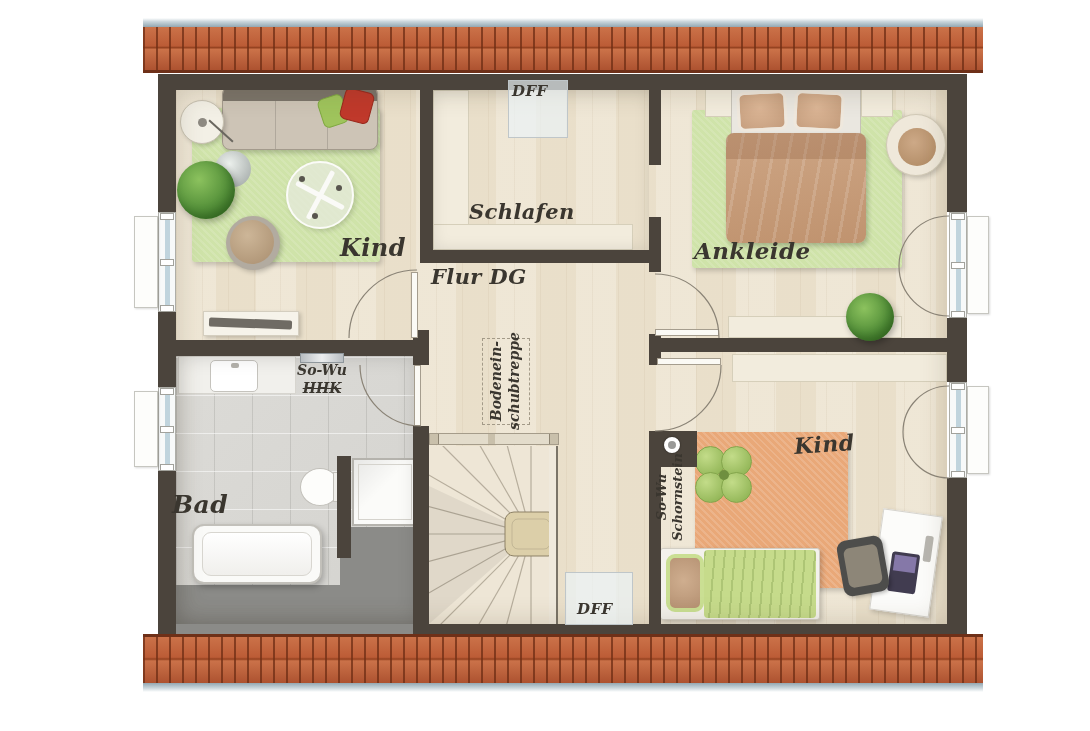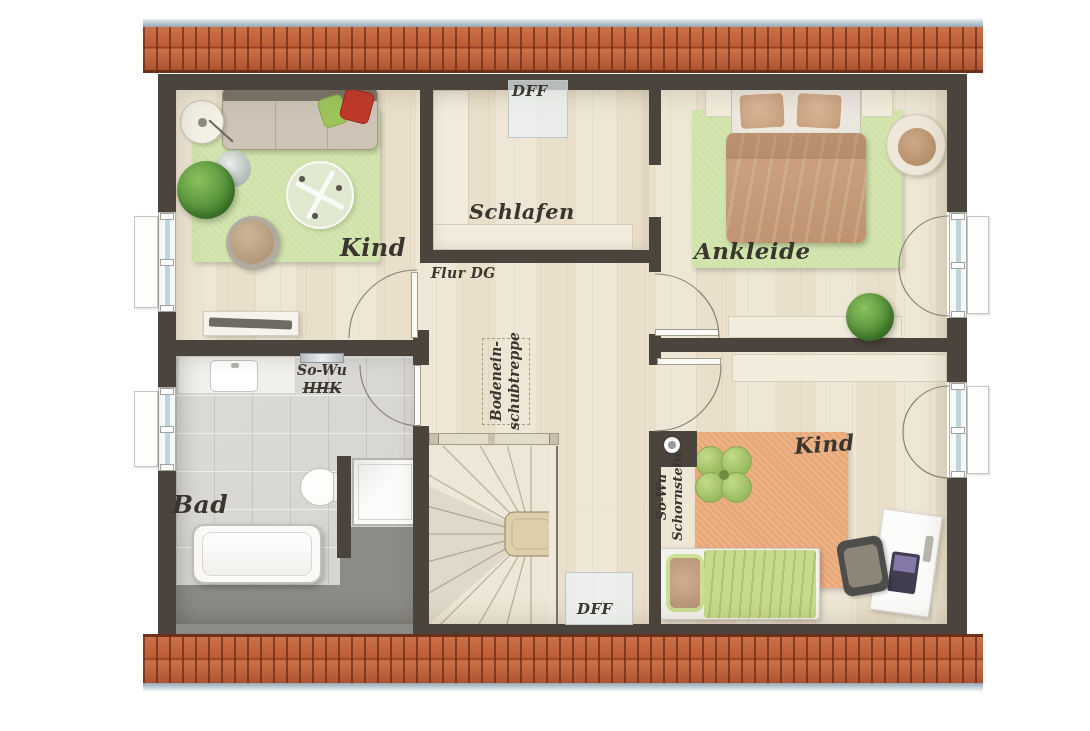--- a/index.html
+++ b/index.html
@@ -250,21 +250,21 @@
       <path d="M949 216 A50 50 0 0 0 899 266"></path>
       <path d="M899 266 A50 50 0 0 0 949 316"></path>
       <path d="M949 386 A46 46 0 0 0 903 432"></path>
       <path d="M903 432 A46 46 0 0 0 949 478"></path>
     </g>
   </svg>
 
   <div class="lbl" style="left:340px;top:236px;font-size:24px;">Kind</div>
   <div class="lbl" style="left:469px;top:201px;font-size:21px;">Schlafen</div>
   <div class="lbl" style="left:694px;top:239px;font-size:23px;">Ankleide</div>
-  <div class="lbl" style="left:431px;top:266px;font-size:14px;">Flur DG</div>
+  <div class="lbl" style="left:431px;top:266px;font-size:21px;">Flur DG</div>
   <div class="lbl" style="left:172px;top:492px;font-size:25px;">Bad</div>
   <div class="lbl" style="left:794px;top:433px;font-size:22px;transform:rotate(-4deg);">Kind</div>
   <div class="lbl" style="left:512px;top:84px;font-size:15px;">DFF</div>
   <div class="lbl" style="left:577px;top:602px;font-size:15px;">DFF</div>
   <div class="abs" style="left:292px;top:362px;width:60px;z-index:8;text-align:center;font-family:'DejaVu Serif',serif;font-style:italic;font-weight:bold;color:#3a362f;font-size:14px;line-height:1.25;">
     <span style="display:block;">So-Wu</span>
     <span style="display:block;text-decoration:line-through;">HHK</span>
   </div>
   <div class="rot" style="left:451px;top:363px;width:110px;height:36px;font-size:14px;">
     <span style="display:block;">Bodenein-</span>

